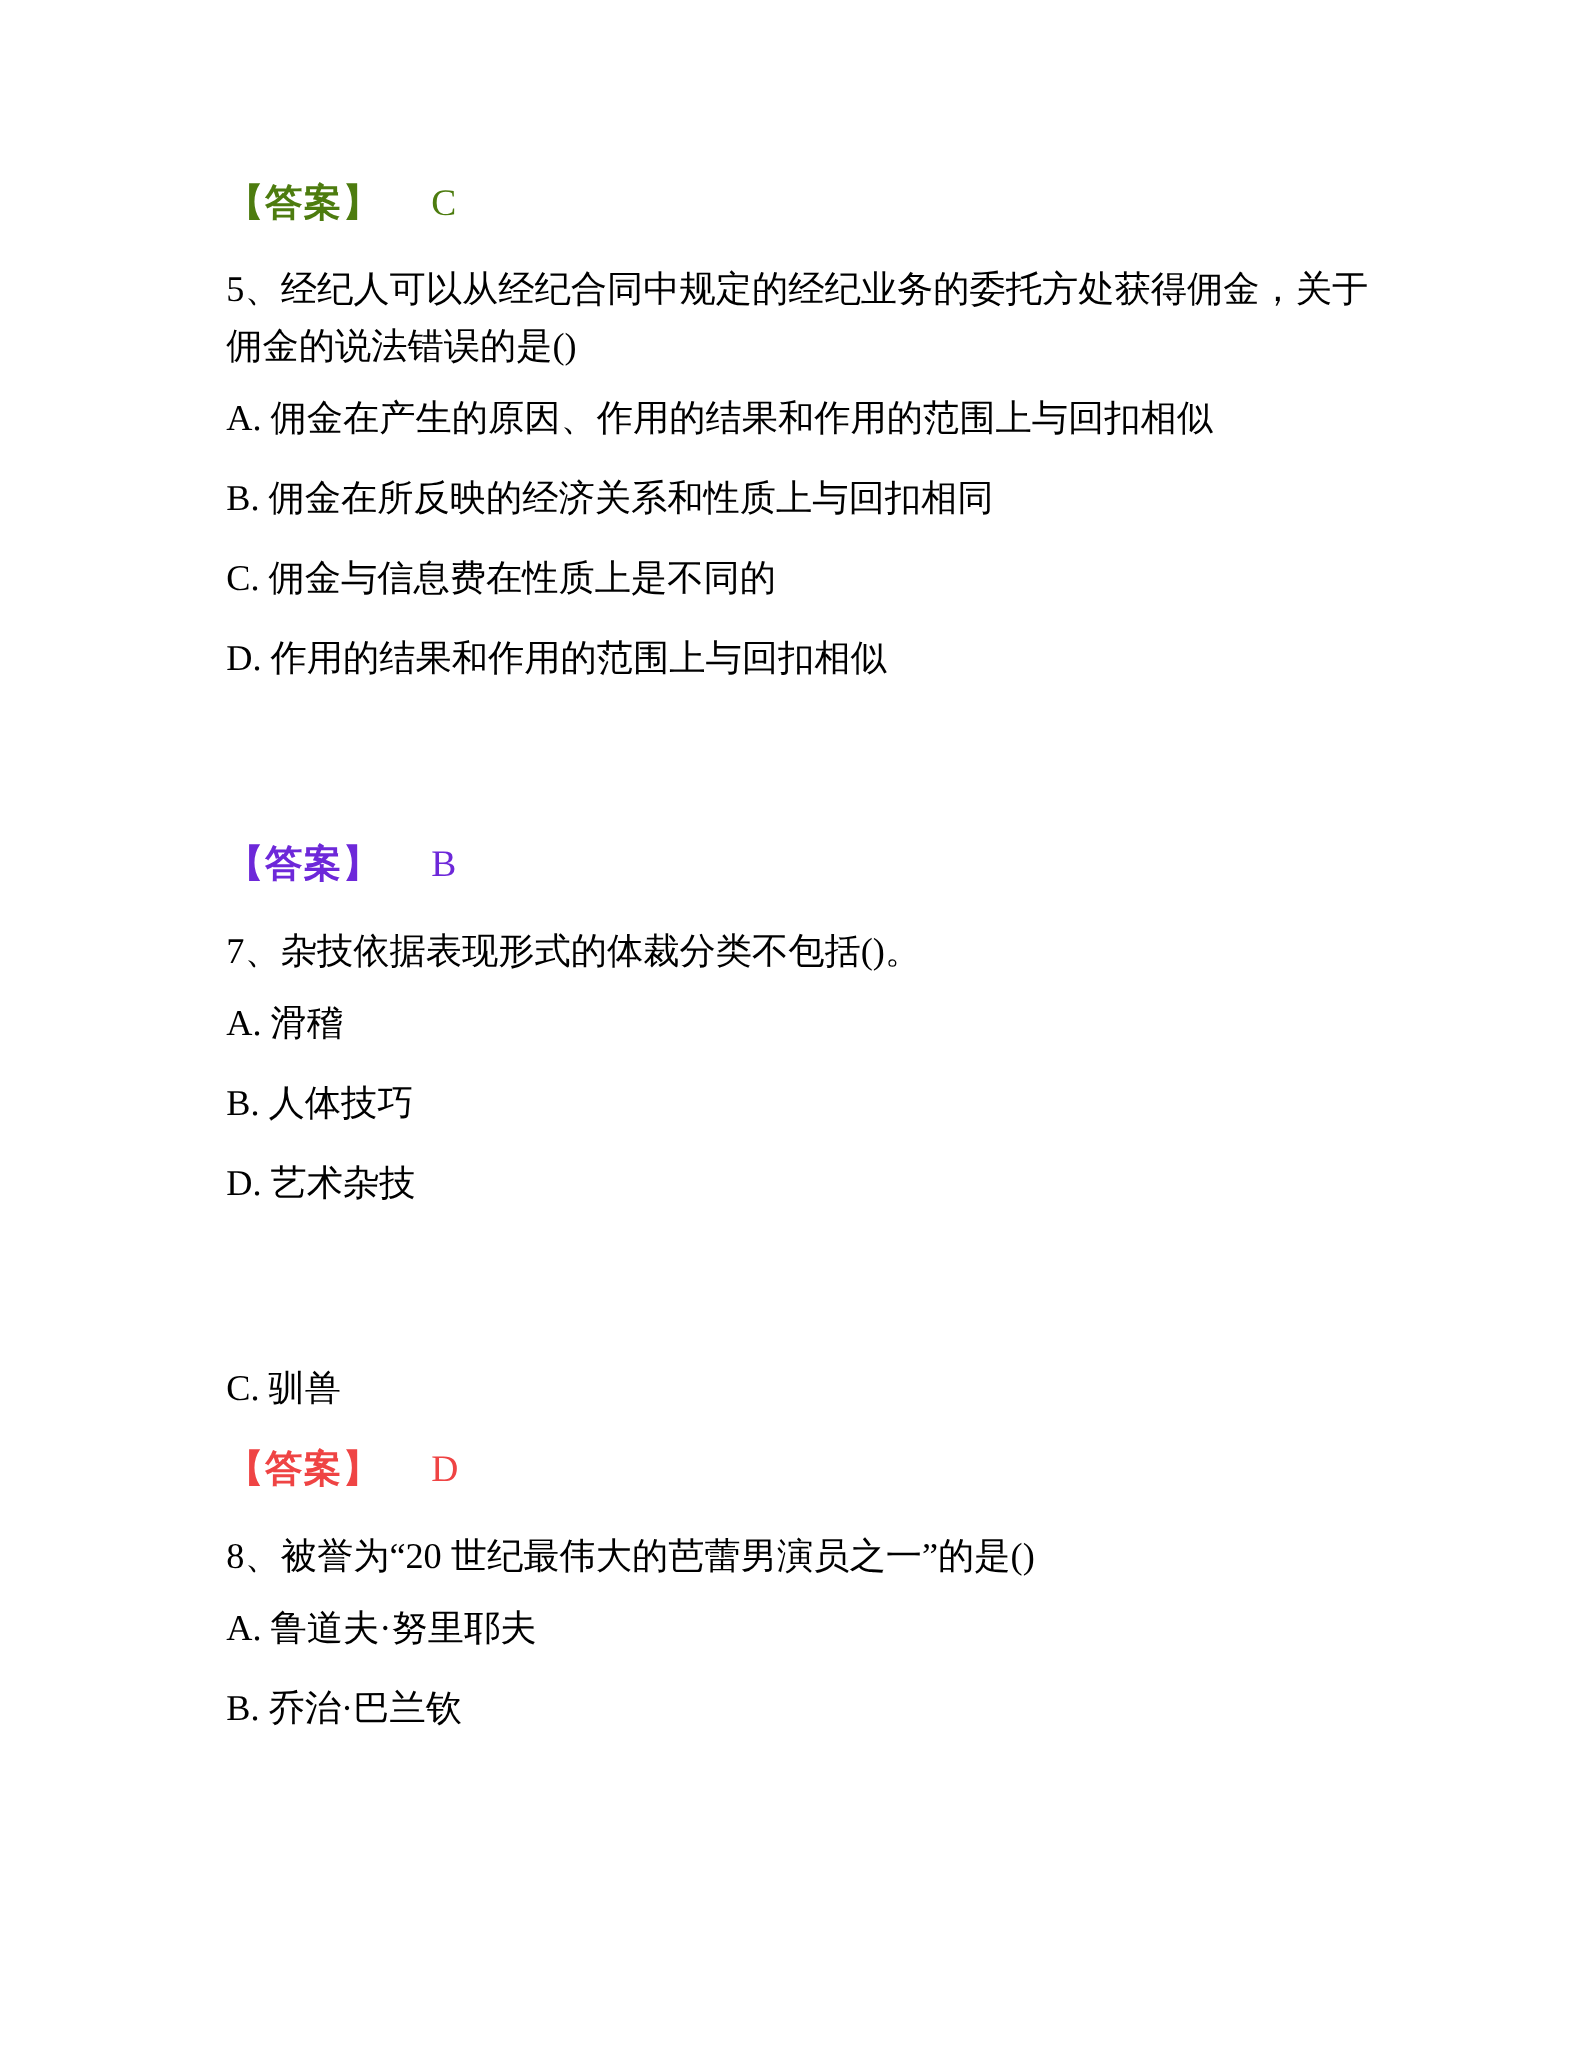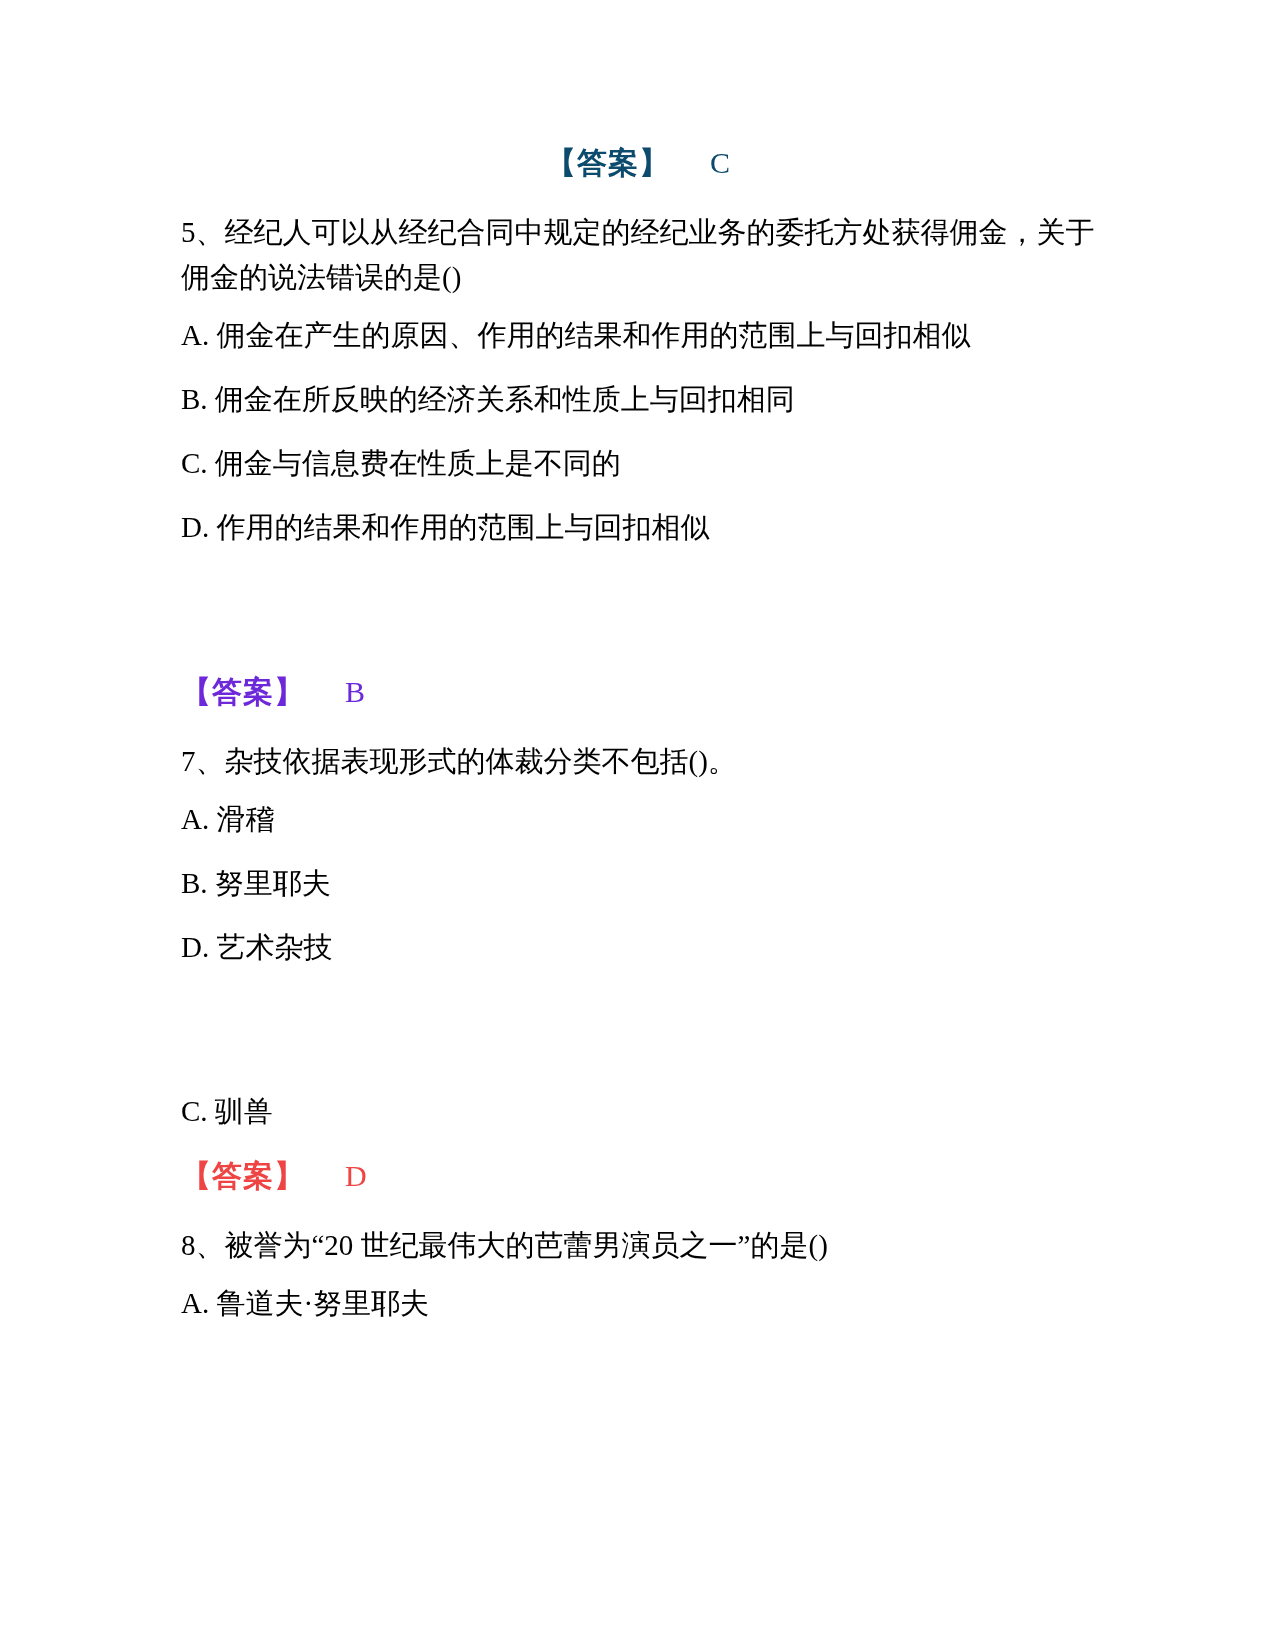--- a/index.html
+++ b/index.html
@@ -46,40 +46,41 @@
   }
   .option-last {
     margin-bottom: 131px;
   }
 </style>
 </head>
 <body>
 
 <main class="page">
 
-  <p class="answer" style="color: #0c4a6e; text-align: center;">
+  <p class="answer" style="color: #4d7c0f;">
     <span class="answer-label">【答案】</span><span class="answer-value">C</span>
   </p>
 
   <p class="stem">5、经纪人可以从经纪合同中规定的经纪业务的委托方处获得佣金，关于佣金的说法错误的是()</p>
   <p class="option">A. 佣金在产生的原因、作用的结果和作用的范围上与回扣相似</p>
   <p class="option">B. 佣金在所反映的经济关系和性质上与回扣相同</p>
   <p class="option">C. 佣金与信息费在性质上是不同的</p>
   <p class="option option-last">D. 作用的结果和作用的范围上与回扣相似</p>
 
   <p class="answer" style="color: #6d28d9;">
     <span class="answer-label">【答案】</span><span class="answer-value">B</span>
   </p>
 
   <p class="stem">7、杂技依据表现形式的体裁分类不包括()。</p>
   <p class="option">A. 滑稽</p>
-  <p class="option">B. 努里耶夫</p>
+  <p class="option">B. 人体技巧</p>
   <p class="option option-last">D. 艺术杂技</p>
   <p class="option">C. 驯兽</p>
 
   <p class="answer" style="color: #ef4444;">
     <span class="answer-label">【答案】</span><span class="answer-value">D</span>
   </p>
 
   <p class="stem">8、被誉为“20 世纪最伟大的芭蕾男演员之一”的是()</p>
   <p class="option">A. 鲁道夫·努里耶夫</p>
+  <p class="option">B. 乔治·巴兰钦</p>
 
 </main>
 
 </body></html>

